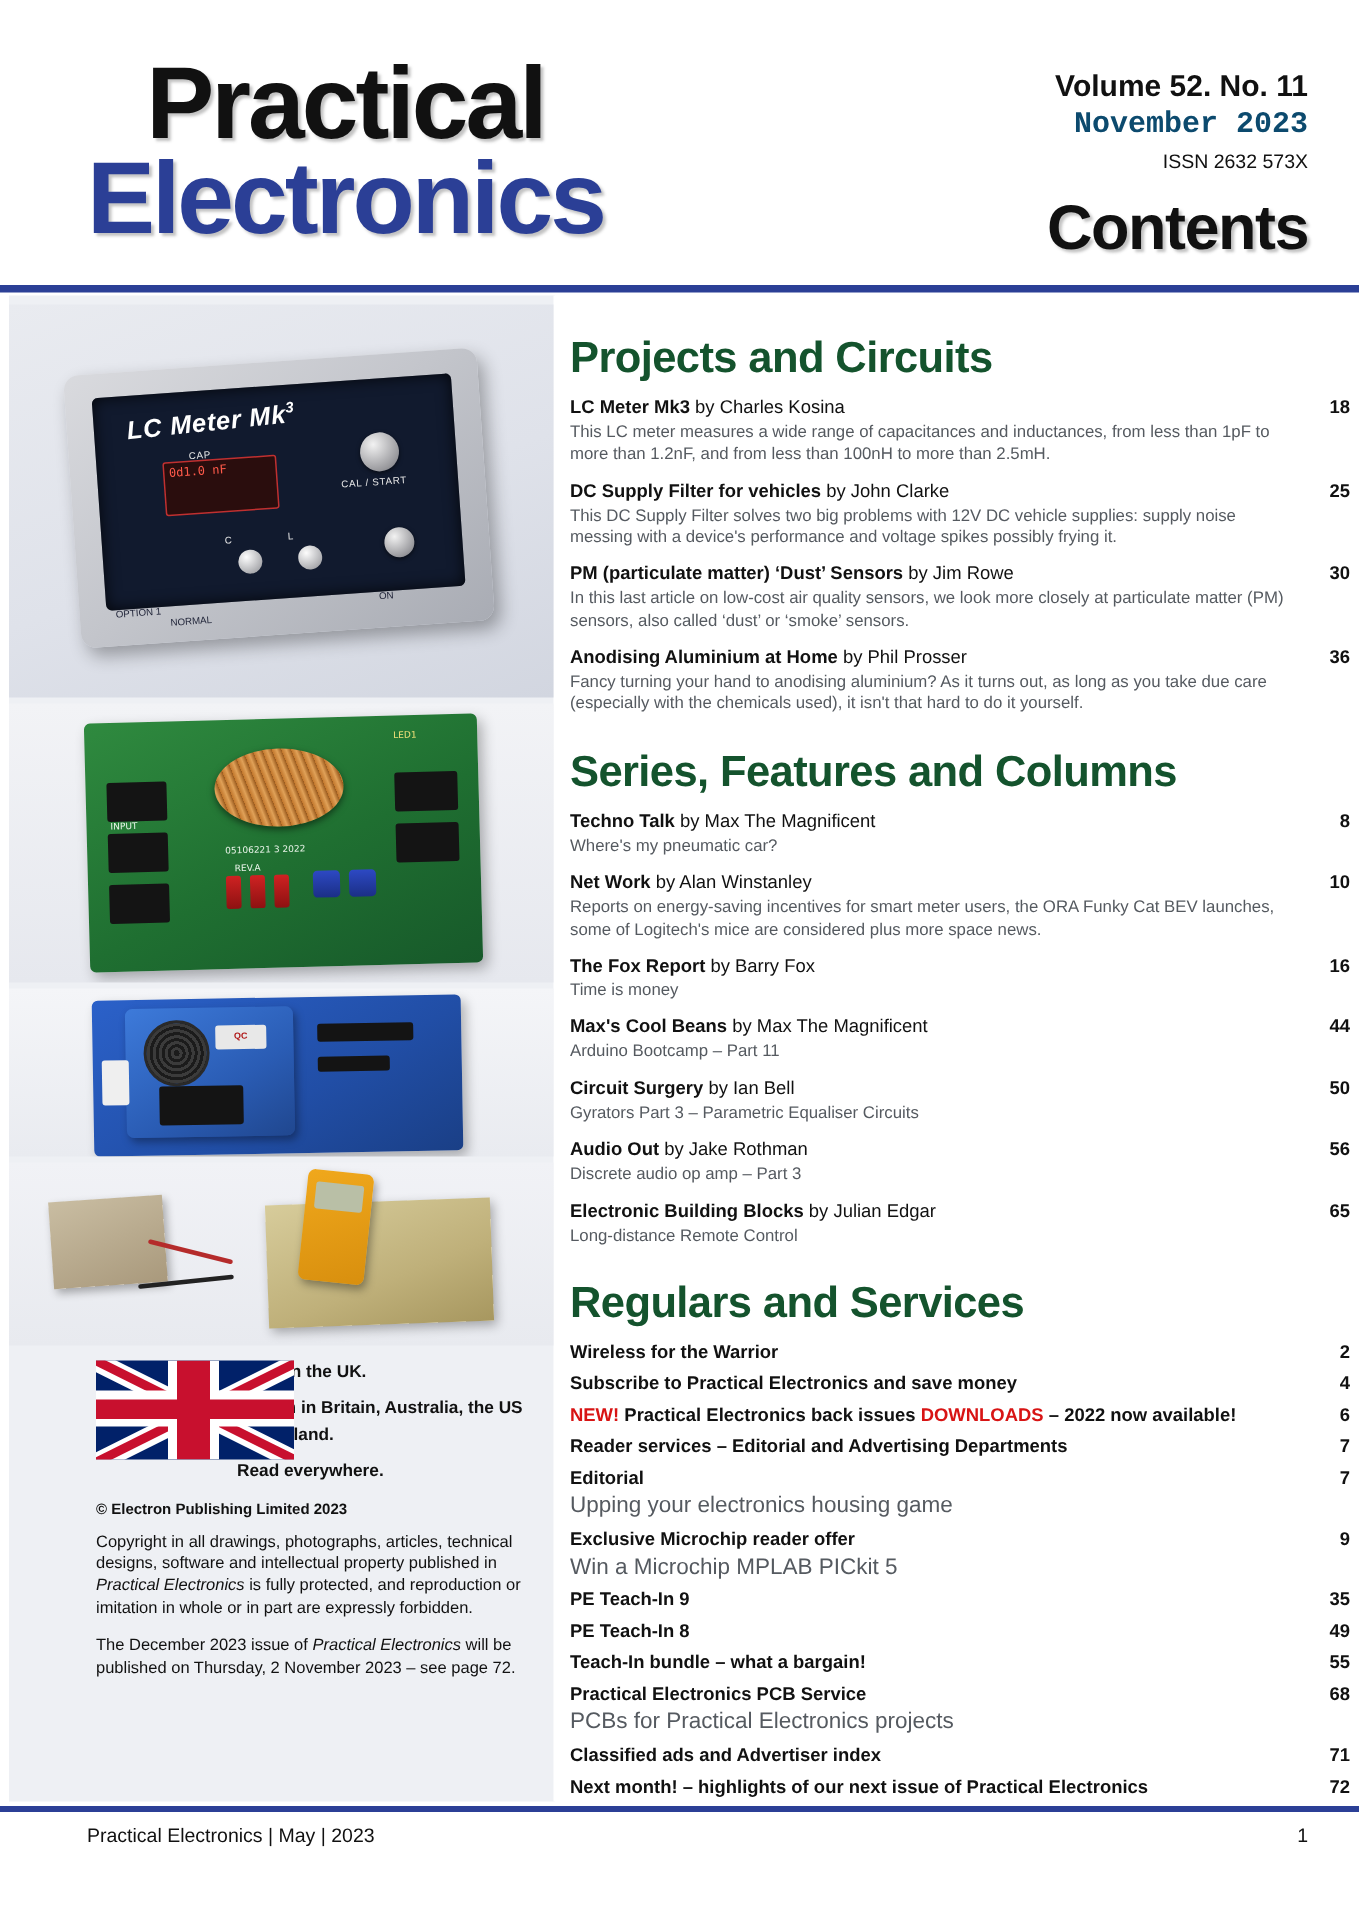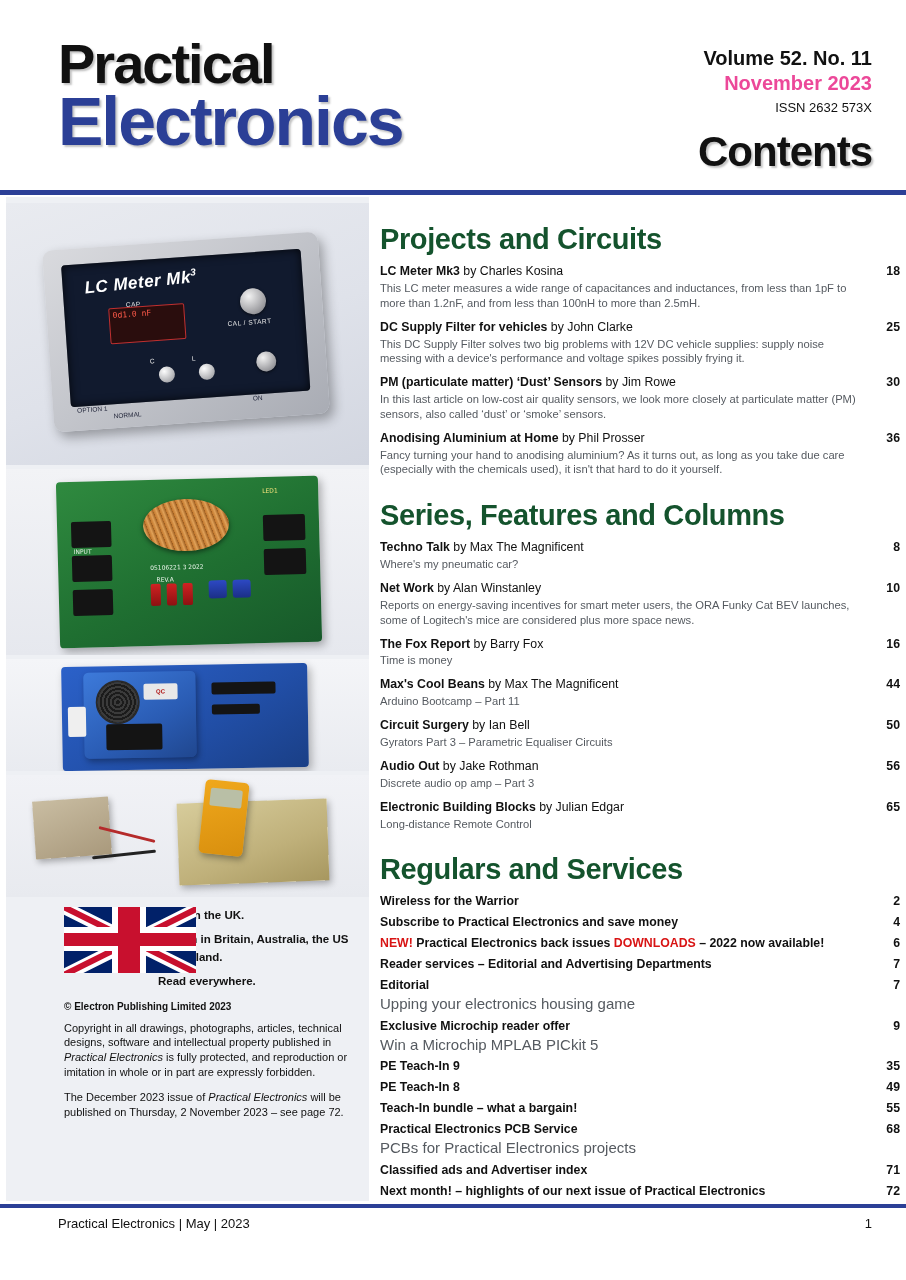--- a/index.html
+++ b/index.html
@@ -28,25 +28,26 @@
     padding: 36px 30px 0 56px;
     box-sizing: border-box;
   }
   .brand {
     position: absolute;
     left: 58px;
     top: 38px;
     line-height: 0.92;
   }
   .brand-practical {
-    font-size: 56px;
+    font-size: 68px;
     font-weight: bold;
     letter-spacing: -2px;
     color: #111111;
     text-shadow: 2px 2px 2px rgba(120,120,120,0.45);
+    text-align: center;
   }
   .brand-electronics {
     font-size: 68px;
     font-weight: bold;
     letter-spacing: -2px;
     color: #2b3f96;
     text-shadow: 2px 2px 2px rgba(120,120,120,0.45);
     margin-top: 0;
   }
   .issue-block {
@@ -57,22 +58,23 @@
   }
   .issue-volume {
     font-size: 20px;
     font-weight: bold;
     color: #111;
     line-height: 1.25;
   }
   .issue-date {
     font-size: 20px;
     font-weight: bold;
-    color: #ec4899;
+    color: #0c4a6e;
     line-height: 1.25;
+    font-family: Liberation Mono, monospace;
   }
   .issue-issn {
     font-size: 13px;
     font-weight: normal;
     color: #111;
     margin-top: 4px;
   }
   .contents-word {
     position: absolute;
     right: 34px;

